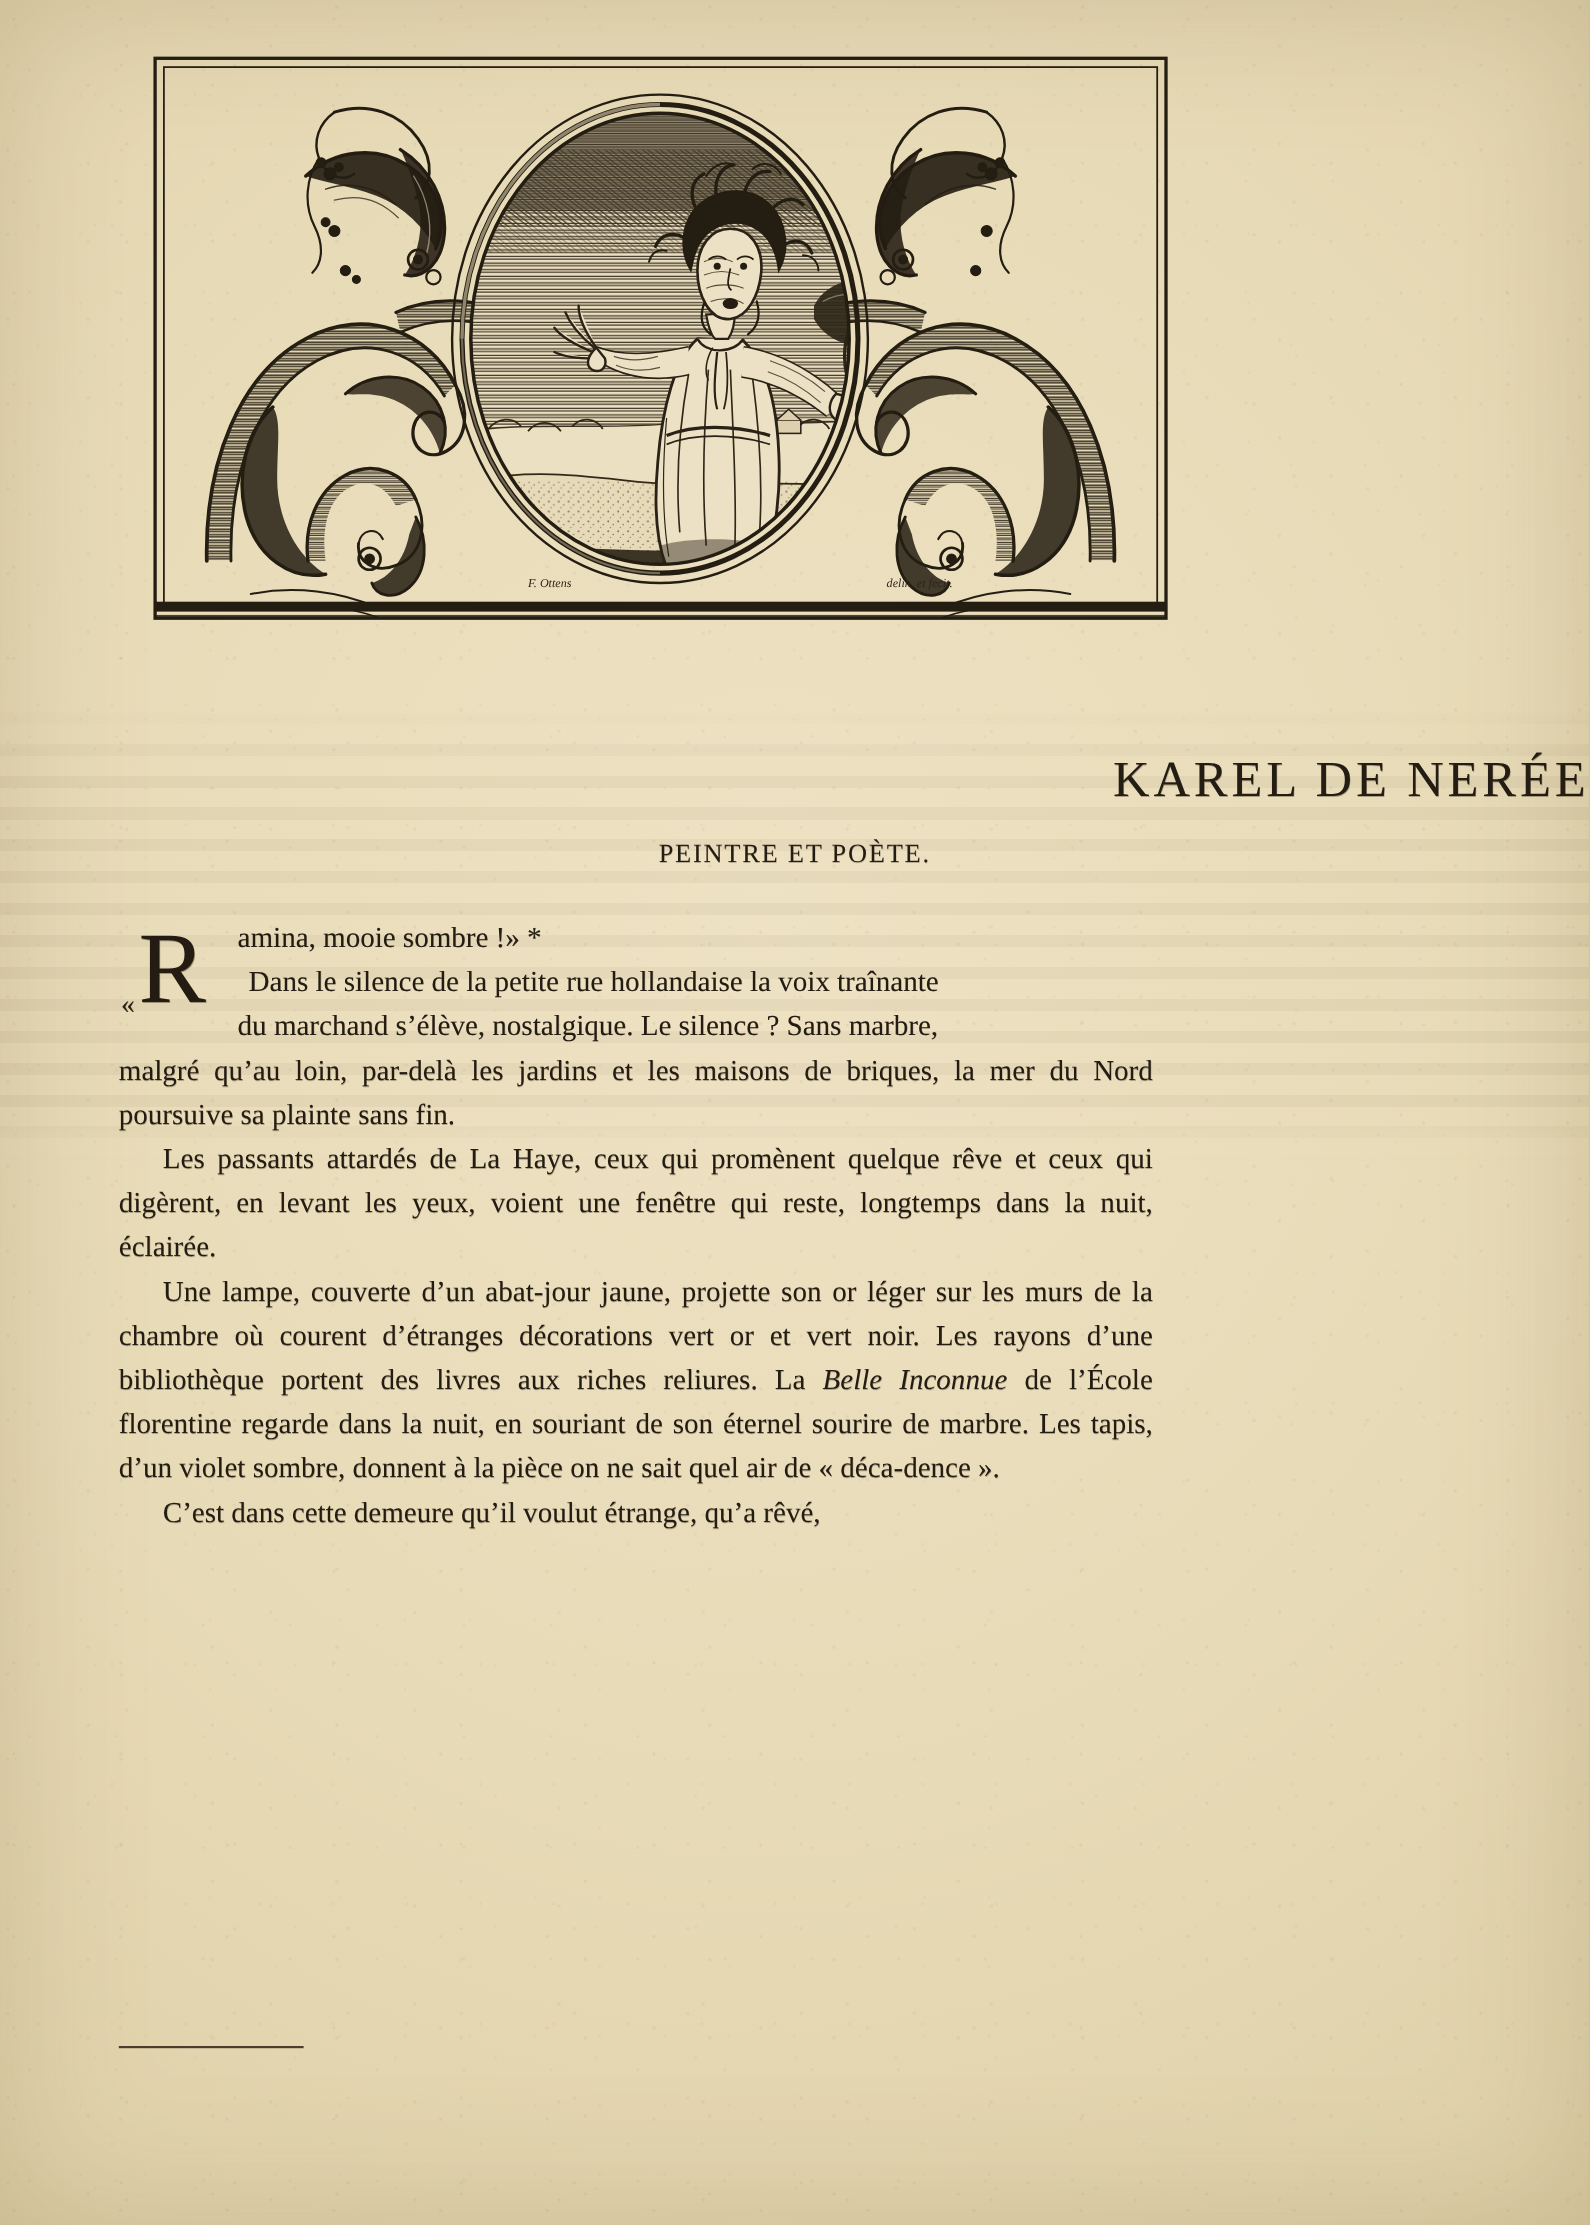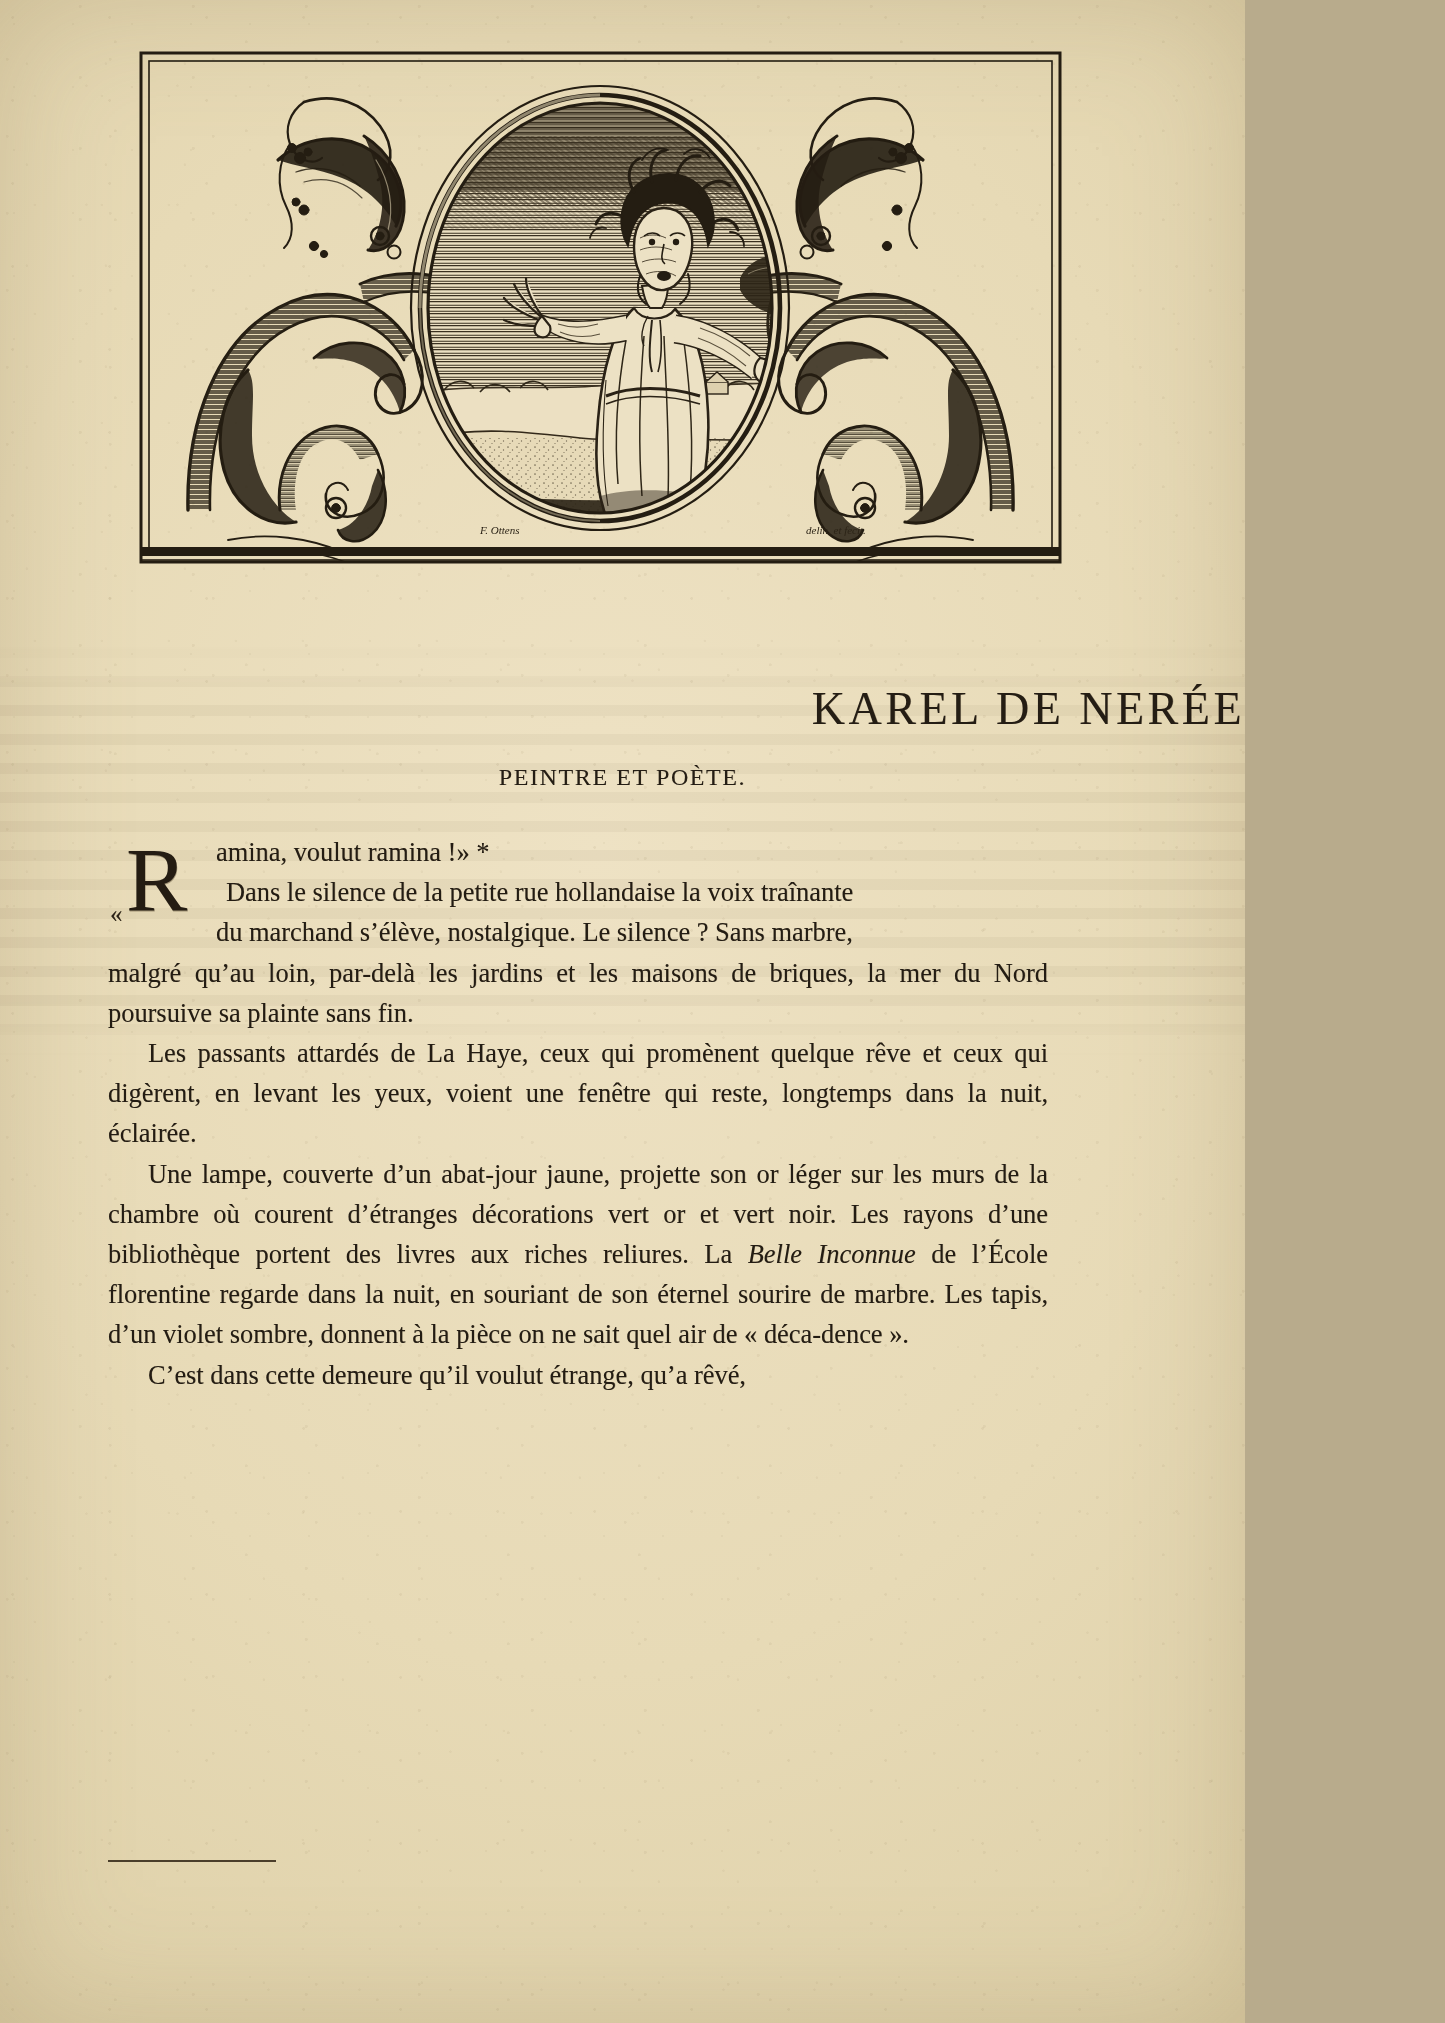--- a/index.html
+++ b/index.html
@@ -6,21 +6,21 @@
   html, body {
     margin: 0;
     padding: 0;
     background: #b8ab8c;
   }
   body {
     font-family: "Liberation Serif", serif;
   }
   .page {
     position: relative;
-    width: 1245px;
+    width: 1445px;
     height: 2023px;
     overflow: hidden;
     background: #e9dcba;
     background-image:
       radial-gradient(ellipse 90% 70% at 48% 42%, #eee2c4 0%, #e7dab6 58%, #ded0a8 100%),
       radial-gradient(ellipse 60% 40% at 12% 8%, rgba(190,172,132,.30), rgba(190,172,132,0) 70%),
       radial-gradient(ellipse 60% 45% at 92% 96%, rgba(182,164,124,.36), rgba(182,164,124,0) 70%),
       radial-gradient(ellipse 50% 30% at 95% 12%, rgba(196,178,140,.26), rgba(196,178,140,0) 70%);
     box-shadow: inset 0 0 130px rgba(150,128,88,.30);
   }
@@ -483,21 +483,21 @@
   </div>
 
   <div class="title">KAREL DE NERÉE</div>
   <div class="subtitle">PEINTRE ET POÈTE.</div>
 
   <div class="body">
 
     <div class="dropcap-wrap">
       <span class="dropcap">R</span>
       <span class="openquote">«</span>
-      <div class="lead-line1">amina, voulut ramina !» *</div>
+      <div class="lead-line1">amina, mooie sombre !» *</div>
       <div class="lead-line2">Dans le silence de la petite rue hollandaise la voix traînante</div>
       <div class="lead-line3">du marchand s’élève, nostalgique. Le silence ? Sans marbre,</div>
       <p class="first">malgré qu’au loin, par-delà les jardins et les maisons de briques, la mer du Nord poursuive sa plainte sans fin.</p>
     </div>
 
     <p>Les passants attardés de La Haye, ceux qui promènent quelque rêve et ceux qui digèrent, en levant les yeux, voient une fenêtre qui reste, longtemps dans la nuit, éclairée.</p>
 
     <p><span>Une lampe, couverte d’un abat-jour jaune, projette son or léger sur les murs de la chambre où courent d’étranges décorations vert or et vert noir. Les rayons d’une bibliothèque portent des livres aux riches reliures. La </span><i>Belle Inconnue</i><span> de l’École florentine regarde dans la nuit, en souriant de son éternel sourire de marbre. Les tapis, d’un violet sombre, donnent à la pièce on ne sait quel air de « déca-dence ».</span></p>
 
 

